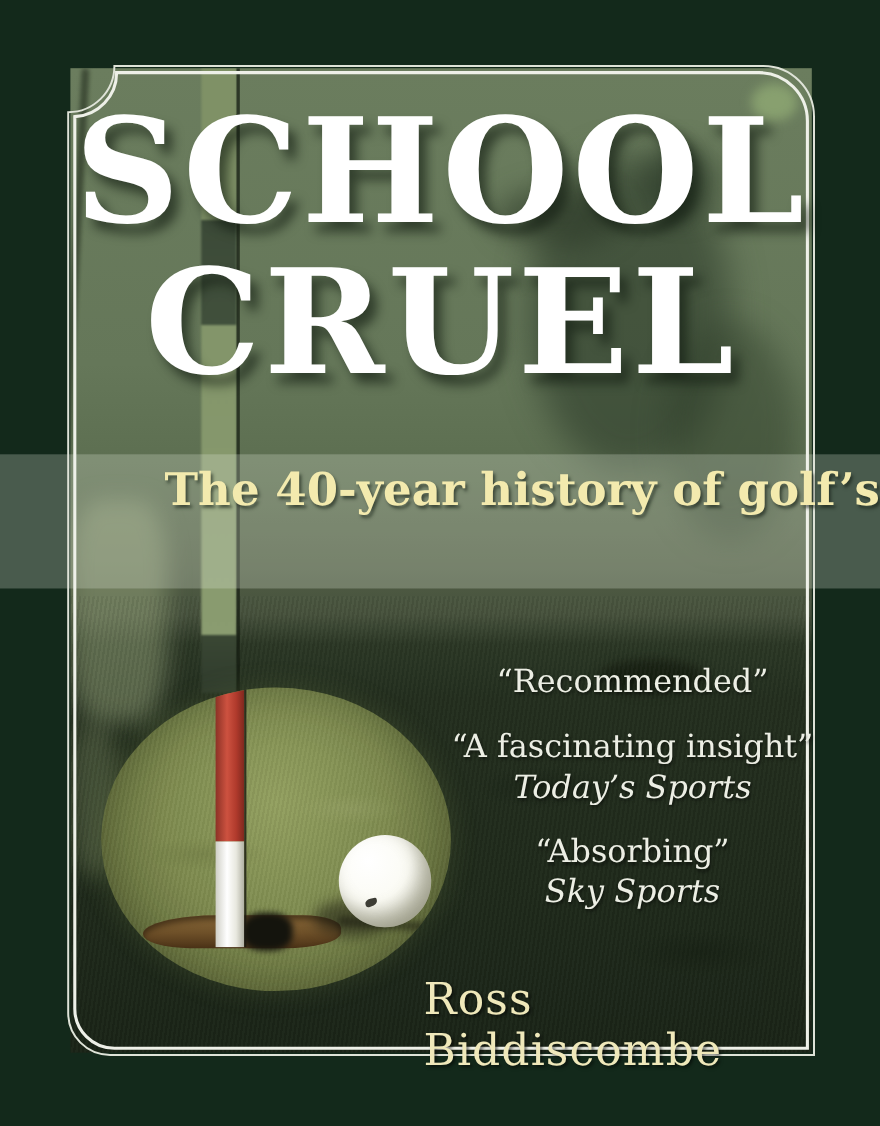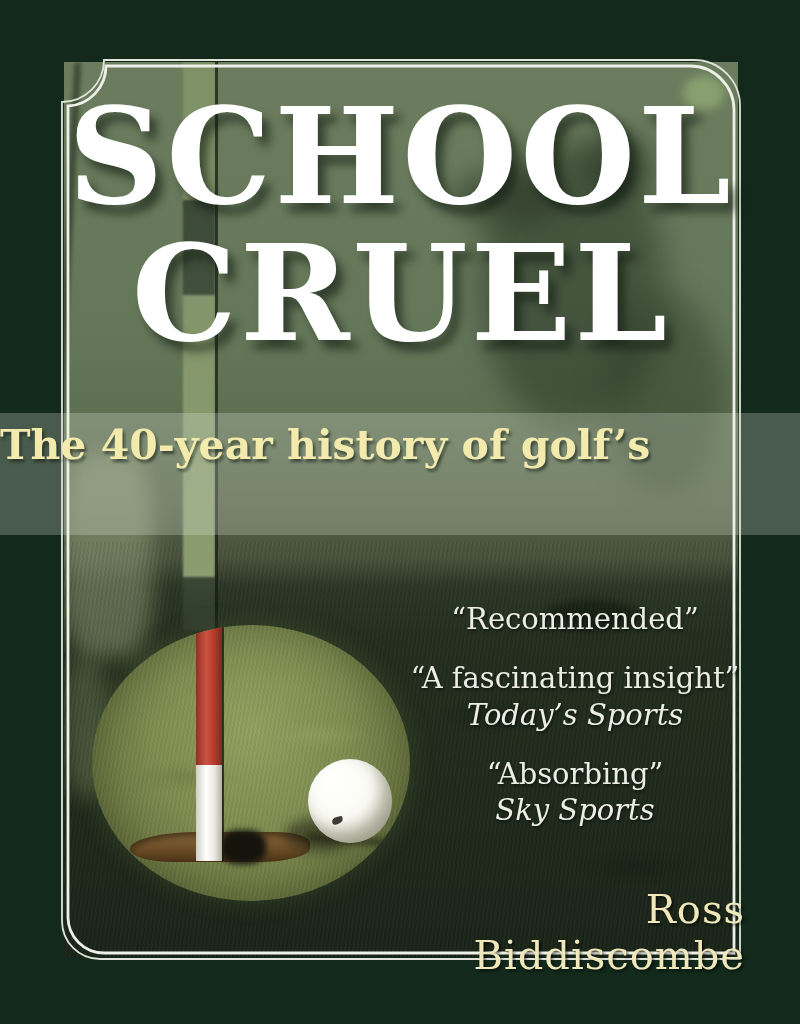--- a/index.html
+++ b/index.html
@@ -86,33 +86,33 @@
   .band{position:absolute;left:0;top:413px;width:800px;height:122px;background:rgba(228,234,220,.26);}
   
   .frame-svg{position:absolute;left:0;top:0;width:800px;height:1024px;pointer-events:none;}
   
   .title{
     position:absolute;left:64px;top:88px;width:674px;text-align:center;
     color:#ffffff;font-weight:bold;font-size:132px;line-height:1.04;letter-spacing:3px;
     text-shadow:7px 9px 10px rgba(15,25,15,.6);
   }
   .subtitle{
-    position:absolute;left:0;top:421px;width:800px;text-align:left;
+    position:absolute;left:0;top:421px;width:800px;text-align:right;
     color:#f3eaae;font-weight:bold;font-size:41px;line-height:1.18;
     text-shadow:2px 3px 3px rgba(20,30,20,.6);
   }
   .quotes{
     position:absolute;left:410px;top:601px;width:330px;text-align:center;
     color:#eceee4;font-size:29px;line-height:1.25;
     text-shadow:1px 2px 3px rgba(0,0,0,.55);
   }
   .quote-block{margin-bottom:23px;}
   .quote-source{font-style:italic;}
   .author{
-    position:absolute;left:385px;top:886px;width:360px;text-align:right;
+    position:absolute;left:385px;top:886px;width:360px;text-align:left;
     color:#efe8ba;font-size:40px;letter-spacing:1px;
     text-shadow:2px 2px 3px rgba(0,0,0,.55);
   }
 </style>
 </head>
 <body>
 
 <div class="page">
 
   <div class="photo">

